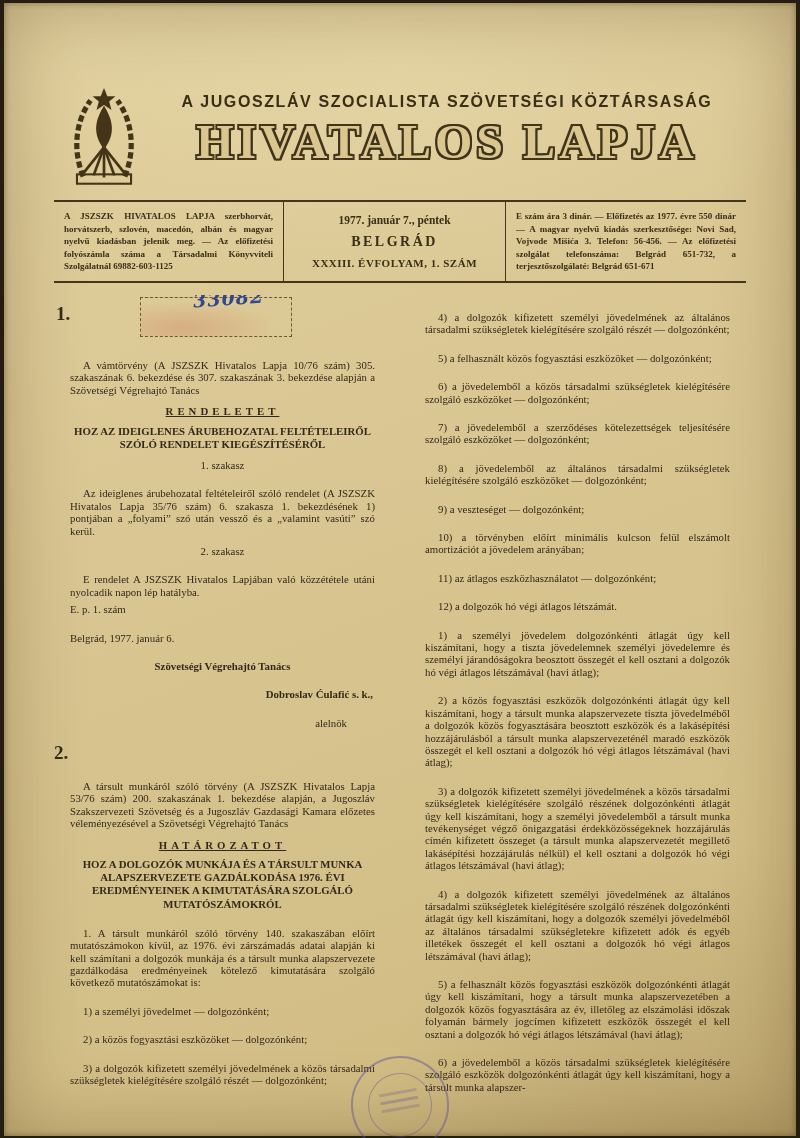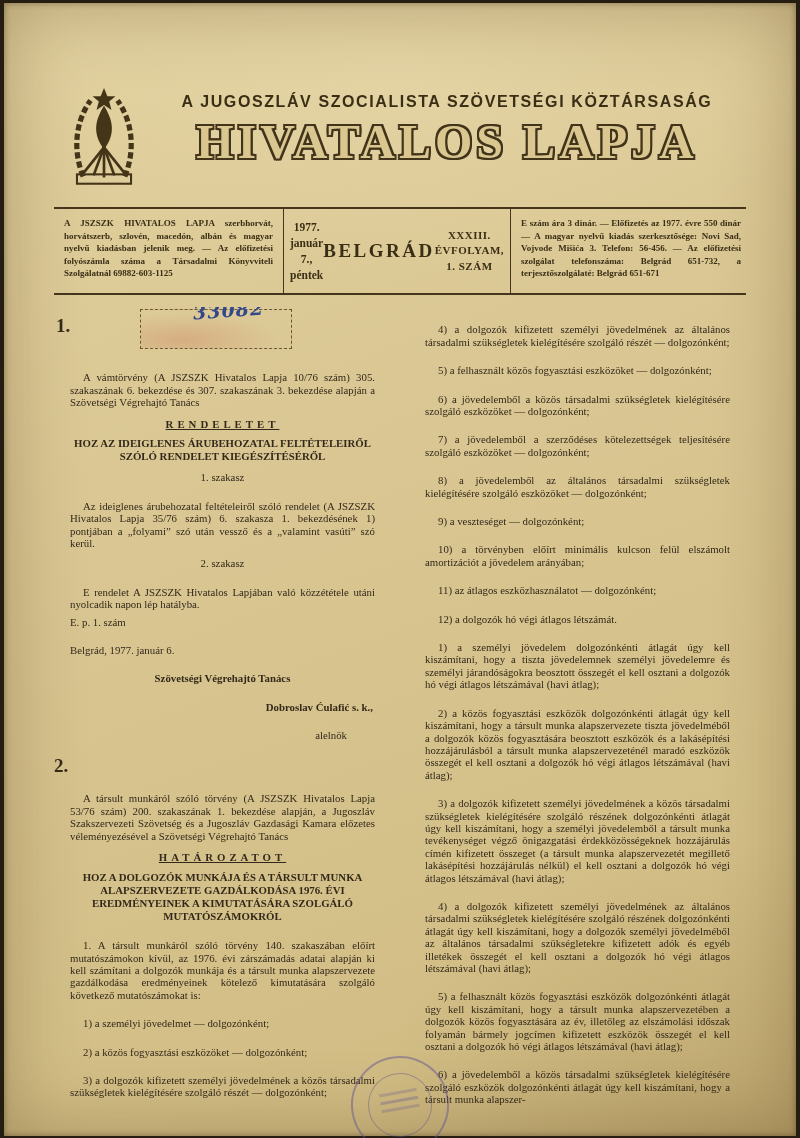--- a/index.html
+++ b/index.html
@@ -16,27 +16,27 @@
   
   .masthead{display:flex;align-items:flex-start;padding-top:84px;}
   .emblem{flex:0 0 80px;margin-left:14px;}
   .mast-text{flex:1;text-align:center;padding-top:6px;}
   .country{font-family:"Liberation Sans",sans-serif;font-weight:bold;font-size:16px;letter-spacing:1.6px;color:#3a2e15;}
   .gtitle{font-size:48px;font-weight:bold;letter-spacing:4px;line-height:1.02;margin-top:7px;color:#d9c78f;
     text-shadow:-2px -2px 0 #42341b,2px -2px 0 #42341b,-2px 2px 0 #42341b,2px 2px 0 #42341b,
                 -2px 0 0 #42341b,2px 0 0 #42341b,0 -2px 0 #42341b,0 2px 0 #42341b;}
 
   
-  .infobar{display:flex;border-top:2px solid #44351c;border-bottom:2px solid #44351c;margin-top:12px;}
+  .infobar{display:flex;border-top:2px solid #44351c;border-bottom:2px solid #44351c;margin-top:5px;}
   .info-cell{padding:8px 10px;font-size:9px;font-weight:bold;text-align:justify;line-height:1.4;color:#3a2e15;}
   .info-left{flex:0 0 230px;border-right:1.5px solid #44351c;}
-  .info-center{flex:1;border-right:1.5px solid #44351c;display:flex;justify-content:space-between;align-items:center;padding:10px 6px;text-align:center;}
+  .info-center{flex:1;border-right:1.5px solid #44351c;display:flex;flex-direction:column;justify-content:space-between;align-items:center;padding:10px 6px;text-align:center;}
   .info-right{flex:0 0 240px;}
   .ic-date{font-size:11.5px;font-weight:bold;}
-  .ic-city{font-size:19px;font-weight:bold;letter-spacing:2.5px;}
+  .ic-city{font-size:14px;font-weight:bold;letter-spacing:2.5px;}
   .ic-vol{font-size:11px;font-weight:bold;letter-spacing:.5px;}
 
   
   .bodycols{display:flex;gap:18px;margin-top:12px;height:806px;overflow:hidden;}
   .col{flex:1;font-size:10.8px;line-height:1.15;text-align:justify;}
   .secrow{position:relative;height:48px;margin-bottom:4px;}
   .secnum{position:absolute;left:2px;top:8px;font-size:19px;font-weight:bold;}
   .regbox{position:absolute;left:86px;top:2px;width:152px;height:40px;border:1px dashed #6a5733;
     background:radial-gradient(ellipse at 28% 78%, rgba(190,60,40,.20), transparent 62%);}
   .reghand{position:absolute;left:52px;top:-10px;font-style:italic;font-size:19px;font-weight:bold;color:#32478c;

